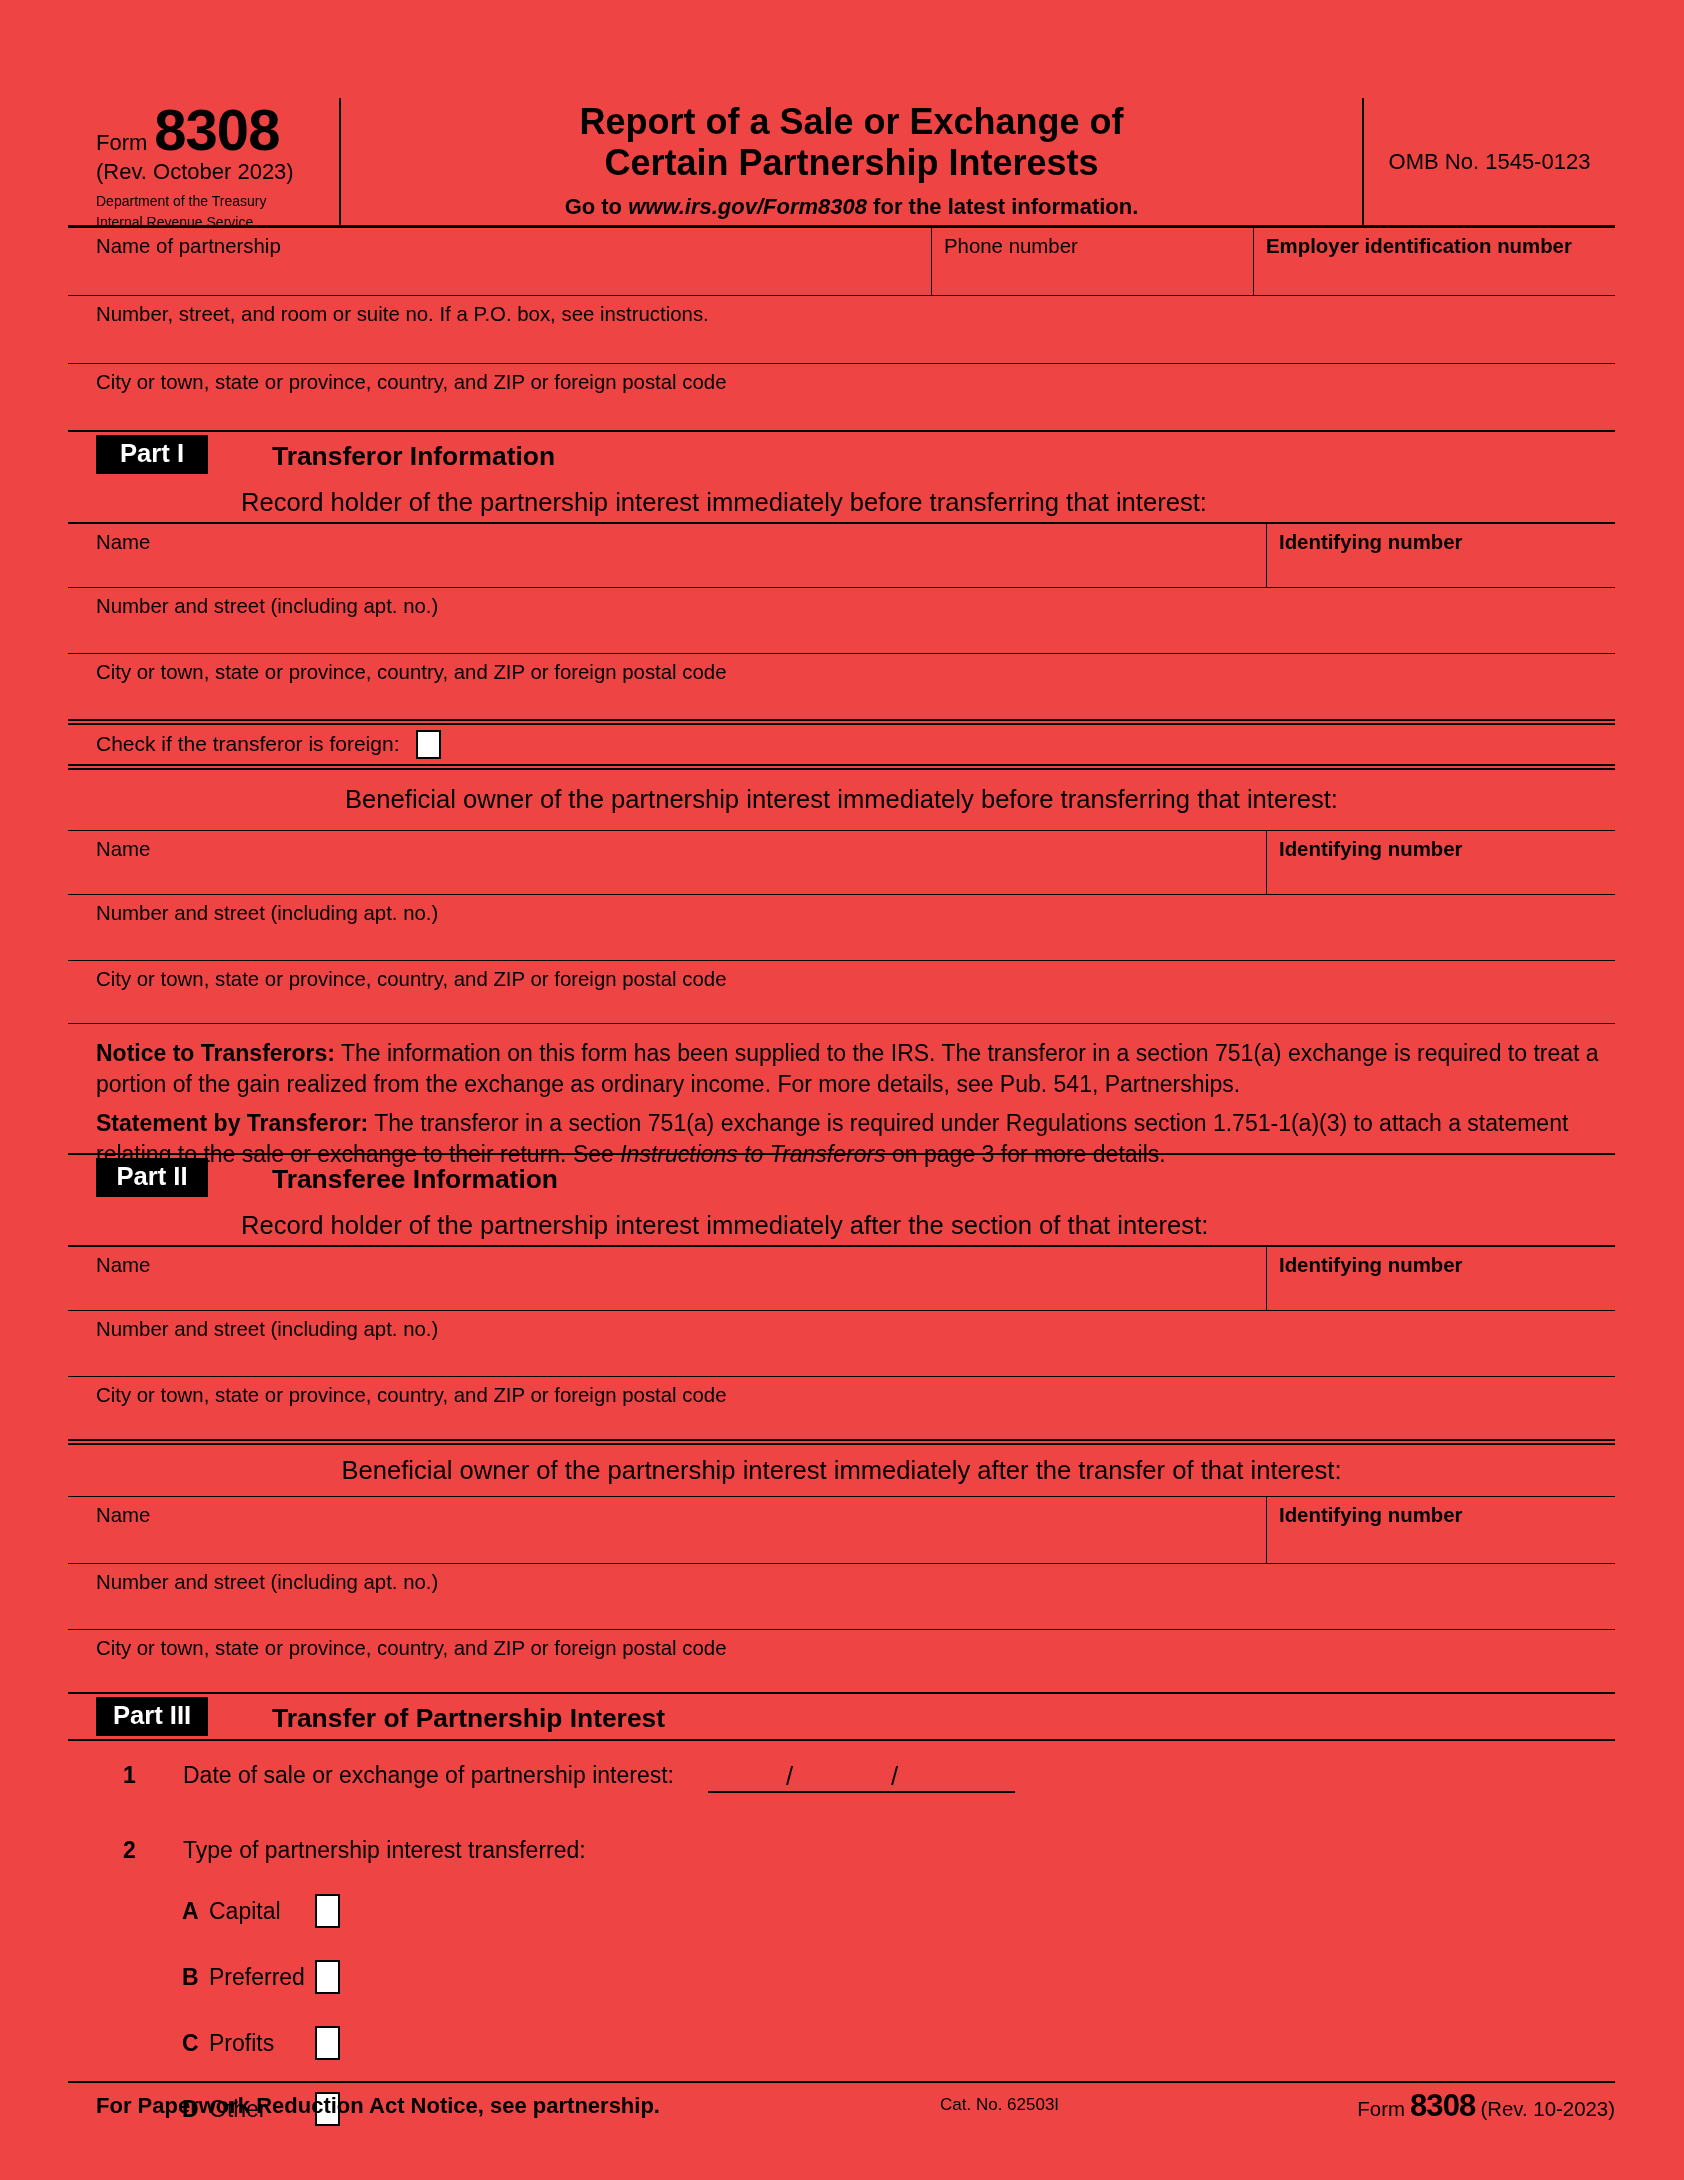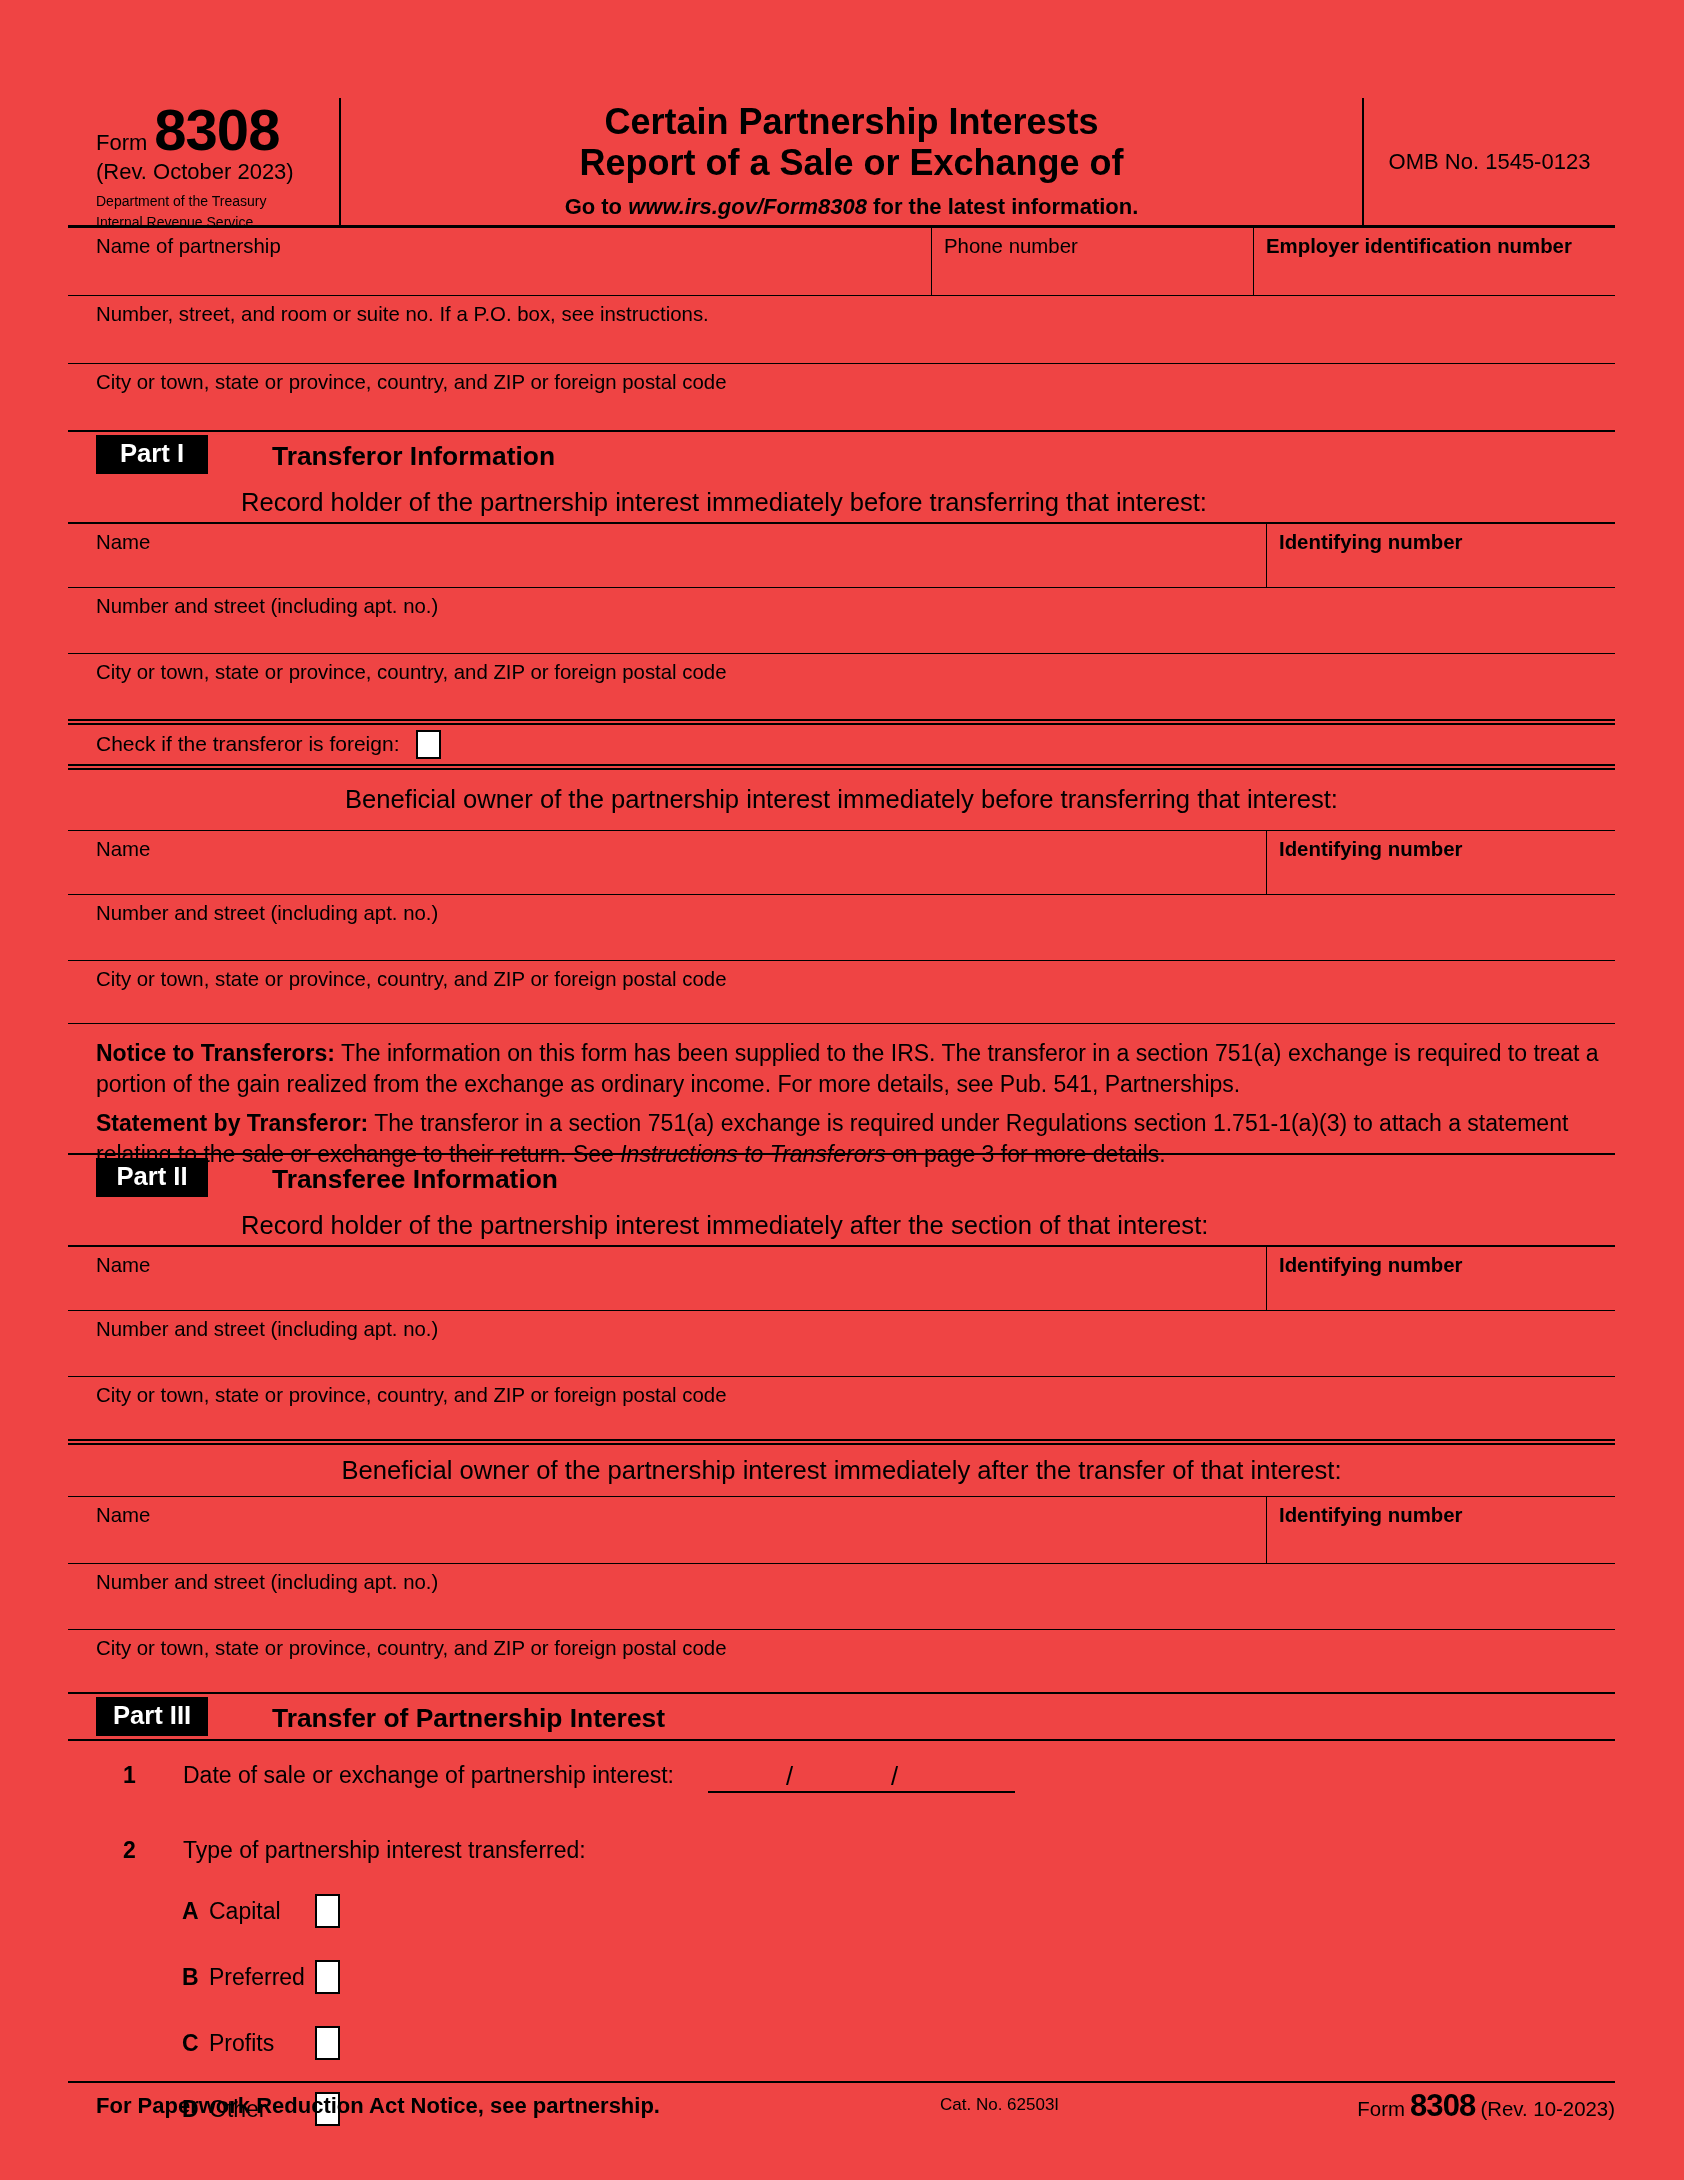--- a/index.html
+++ b/index.html
@@ -103,22 +103,22 @@
           <span class="hdr-form-num">8308</span>
         </div>
         <div class="hdr-rev">(Rev. October 2023)</div>
         <div class="hdr-dept">
           <div>Department of the Treasury</div>
           <div>Internal Revenue Service</div>
         </div>
       </div>
       <div class="hdr-center">
         <div class="hdr-title">
+          <div>Report of a Sale or Exchange of</div>
           <div>Certain Partnership Interests</div>
-          <div>Report of a Sale or Exchange of</div>
         </div>
         <div class="hdr-goto">
           <span>Go to </span><span class="ital">www.irs.gov/Form8308</span><span> for the latest information.</span>
         </div>
       </div>
       <div class="hdr-right">
         <span>OMB No. 1545-0123</span>
       </div>
     </div>
 

